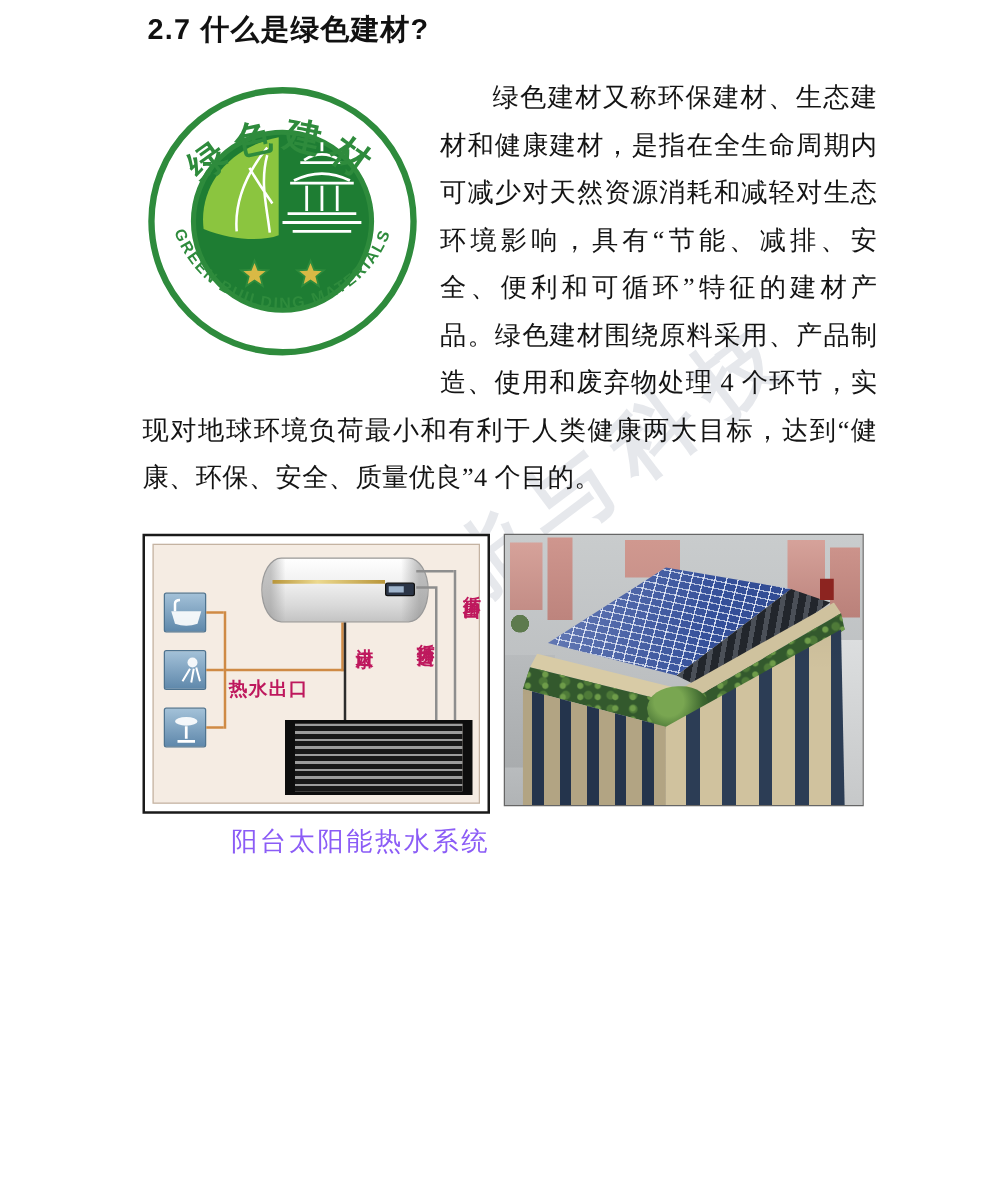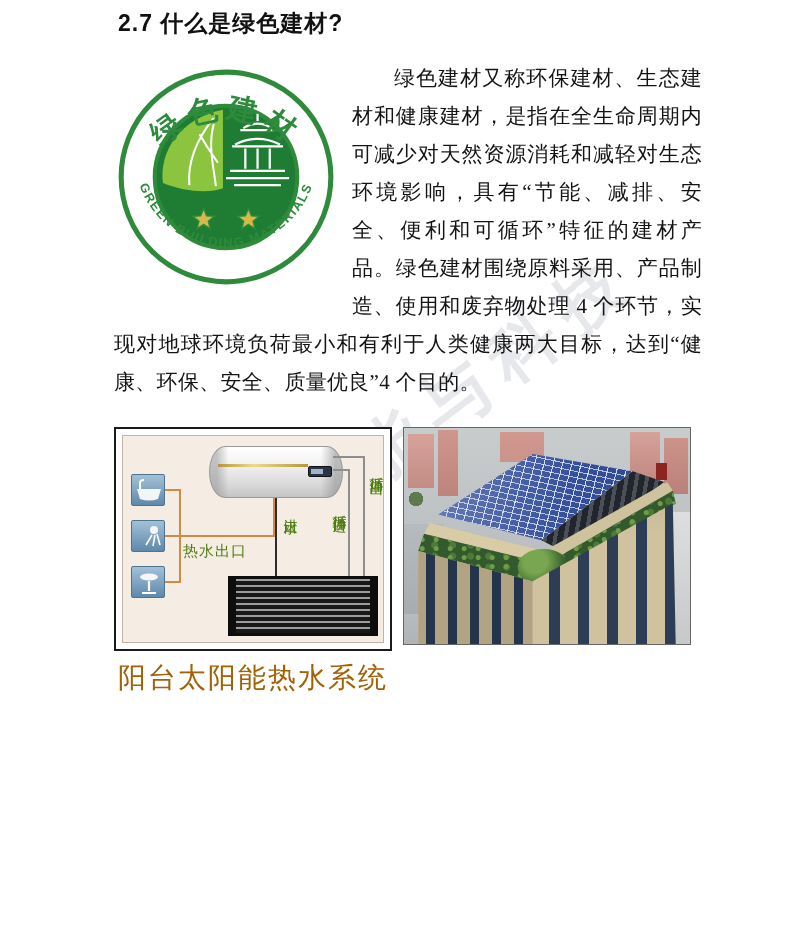--- a/index.html
+++ b/index.html
@@ -39,21 +39,21 @@
   .body-par {
     font-size: 21px;
     line-height: 38px;
     text-align: justify;
     text-indent: 2em;
     letter-spacing: 0.3px;
   }
   .logo-float { float: left; width: 224px; height: 228px; margin: 4px 14px 2px 0; }
   .figures { display: flex; gap: 11px; margin-top: 26px; align-items: flex-start; }
   .caption-row { display: flex; gap: 11px; margin-top: 8px; }
-  .caption { font-size: 28px; letter-spacing: 2px; text-align: center; color: #a16207; }
+  .caption { font-size: 21px; letter-spacing: 2px; text-align: right; color: #8b5cf6; }
   .caption.left-cap { width: 278px; }
   .caption.right-cap { width: 288px; }
 
   
   .fig-diagram {
     width: 278px; height: 224px;
     border: 2px solid #1a1a1a;
     background: #ffffff;
     padding: 6px;
   }
@@ -84,21 +84,21 @@
     position: absolute; left: 8px; width: 34px; height: 32px;
     background: linear-gradient(180deg, #a3c1d8, #5f88ab);
     border: 1px solid #4e738f; border-radius: 2px;
   }
   .app-tub { top: 38px; } .app-shower { top: 84px; } .app-basin { top: 130px; }
   .pipe { position: absolute; background: #cf8a45; }
   .pipe.black { background: #2c2c2c; }
   .pipe.gray { background: #8e8e8e; }
   .dlabel {
     position: absolute;
-    font-weight: normal; color: #4d7c0f;
+    font-weight: bold; color: #be185d;
     font-size: 15px; letter-spacing: 1px;
     font-family: "Liberation Serif", "DejaVu Serif", serif;
   }
   .dlabel.vertical { writing-mode: vertical-rl; font-size: 14px; letter-spacing: 2px; }
   .collector {
     position: absolute; left: 105px; top: 140px; width: 150px; height: 60px;
     border: 3px solid #0d0d0d; border-left-width: 8px; border-right-width: 8px;
     background: repeating-linear-gradient(180deg, #9c9c9c 0 2px, #181818 2px 6px);
   }
 

